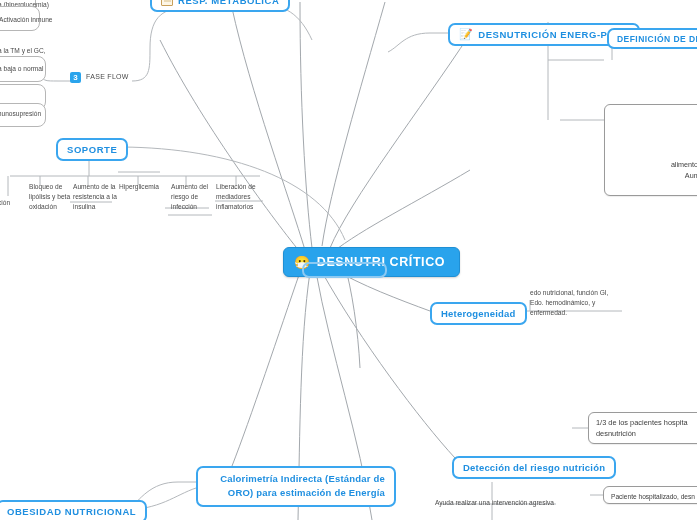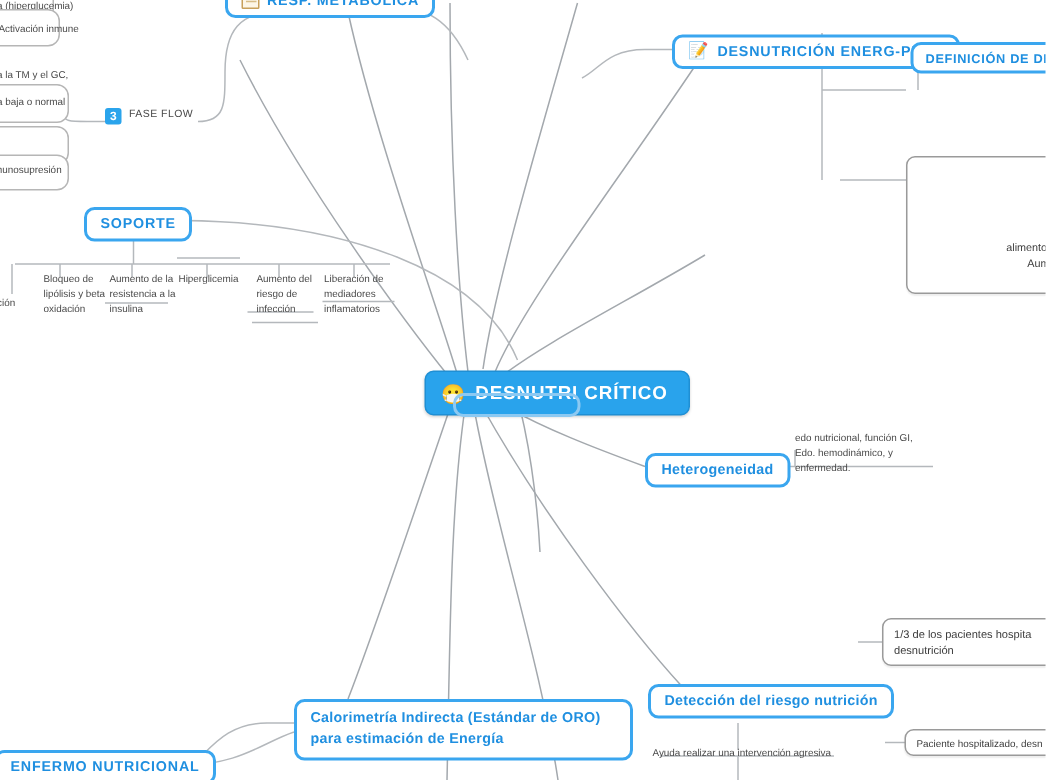--- a/index.html
+++ b/index.html
@@ -24,21 +24,21 @@
   }
   .root .emoji{font-size:13px;line-height:1;}
 
   
   .l1{
     background:#ffffff;border:2px solid #3aa6ef;border-radius:7px;
     color:#1f8fe0;font-weight:bold;font-size:9.5px;letter-spacing:.55px;
     padding:4px 9px;display:flex;align-items:center;gap:5px;
   }
   .l1.small{font-size:8.5px;letter-spacing:.45px;padding:3.5px 8px;}
-  .l1.mixedcase{letter-spacing:.2px;}
+  .l1.mixedcase{letter-spacing:.2px;text-align:right;}
 
   
   .icon-sq{
     width:10px;height:10px;border:1.5px solid #c8a05a;background:#fdf6e6;
     border-radius:1px;display:inline-block;flex:0 0 auto;position:relative;
   }
   .icon-sq:after{
     content:"";position:absolute;left:1.5px;right:1.5px;top:2.5px;height:1px;
     background:#d8bd86;box-shadow:0 2.5px 0 #d8bd86;
   }
@@ -228,26 +228,26 @@
   <div class="node leaf" style="left:530px;top:288px;width:90px;font-size:6.6px;">edo nutricional, función GI, Edo. hemodinámico, y enfermedad.</div>
 
   <div class="node box" style="left:588px;top:412px;width:140px;height:32px;">
     <div style="font-size:7.4px;">1/3 de los pacientes hospita<br>desnutrición</div>
   </div>
 
   <div class="node box" style="left:603px;top:486px;width:130px;height:18px;">
     <div style="font-size:6.6px;">Paciente hospitalizado, desn</div>
   </div>
 
-  <div class="node l1 mixedcase" style="left:432px;top:456px;">
+  <div class="node l1 mixedcase" style="left:452px;top:456px;">
     <span>Detección del riesgo nutrición</span>
   </div>
   <div class="node leaf" style="left:435px;top:498px;width:130px;font-size:6.6px;">Ayuda realizar una intervención agresiva</div>
 
-  <div class="node l1 mixedcase" style="left:196px;top:466px;white-space:normal;width:226px;line-height:1.5;">
+  <div class="node l1 mixedcase" style="left:196px;top:466px;white-space:normal;width:200px;line-height:1.5;">
     <span>Calorimetría Indirecta (Estándar de ORO) para estimación de Energía</span>
   </div>
 
   <div class="node l1" style="left:-4px;top:500px;">
-    <span>ENFERMO NUTRICIONAL</span>
+    <span>OBESIDAD NUTRICIONAL</span>
   </div>
 
 </div>
 
 </body></html>

